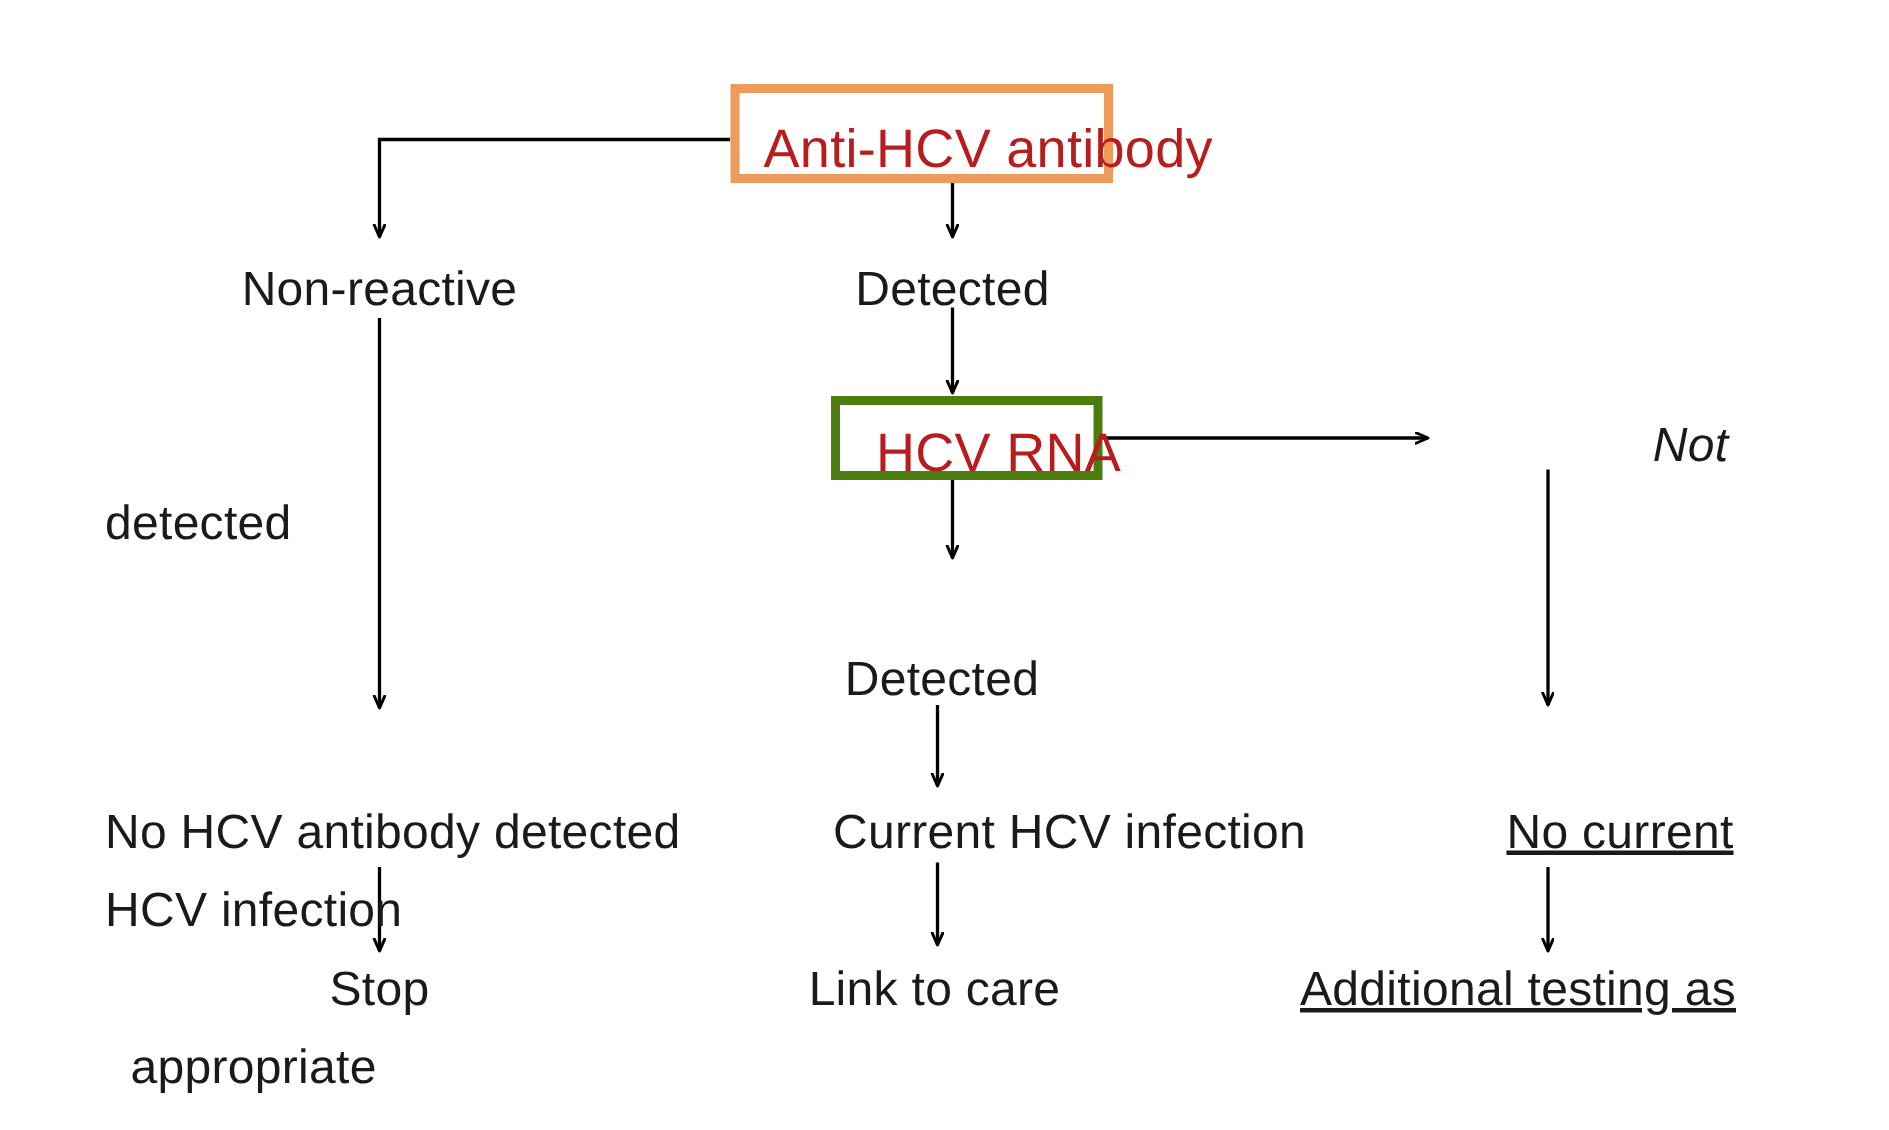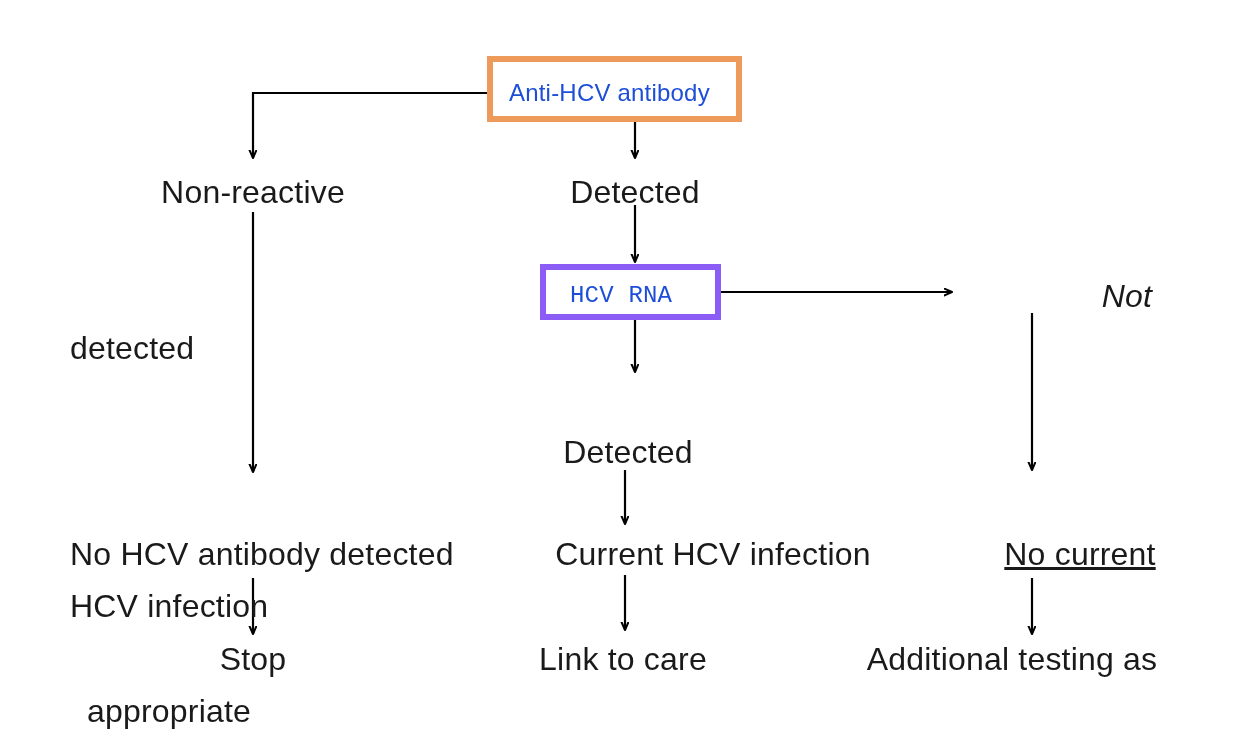--- a/index.html
+++ b/index.html
@@ -32,23 +32,23 @@
     position: absolute;
     box-sizing: border-box;
     background: #ffffff;
     display: flex;
     align-items: center;
     justify-content: center;
   }
   .box .box-text {
     position: absolute;
     white-space: nowrap;
-    font-size: 24px;
+    font-size: 36px;
     line-height: 1;
-    color: #1d4ed8;
+    color: #b91c1c;
     letter-spacing: 0.2px;
   }
   svg.edges {
     position: absolute;
     left: 0;
     top: 0;
     width: 1259px;
     height: 753px;
     pointer-events: none;
   }
@@ -89,21 +89,21 @@
 
     <line x1="253" y1="578" x2="253" y2="634" stroke-width="2.2" marker-end="url(#arrowhead)"></line>
 
     <line x1="1032" y1="578" x2="1032" y2="634" stroke-width="2.2" marker-end="url(#arrowhead)"></line>
   </svg>
 
   <div class="box" style="left:487px; top:56px; width:255px; height:66px; border:6px solid #ED9A5B;">
     <span class="box-text" style="left:16px; top:19px;">Anti-HCV antibody</span>
   </div>
 
-  <div class="box" style="left:540px; top:264px; width:181px; height:56px; border:6px solid #8b5cf6;font-family:Liberation Mono, monospace;">
+  <div class="box" style="left:554px; top:264px; width:181px; height:56px; border:6px solid #4d7c0f;">
     <span class="box-text" style="left:24px; top:14px;">HCV RNA</span>
   </div>
 
   <div class="node-label center" style="left:253px; top:176px;">Non-reactive</div>
 
   <div class="node-label center" style="left:635px; top:176px;">Detected</div>
 
   <div class="node-label" style="left:70px; top:332px;">detected</div>
 
   <div class="node-label center" style="left:1127px; top:280px;font-style:italic;">Not</div>
@@ -117,15 +117,15 @@
   <div class="node-label center" style="left:253px; top:643px;">Stop</div>
 
   <div class="node-label" style="left:87px; top:695px;">appropriate</div>
 
   <div class="node-label center" style="left:623px; top:643px;">Link to care</div>
 
   <div class="node-label center" style="left:713px; top:538px;">Current HCV infection</div>
 
   <div class="node-label center" style="left:1080px; top:538px;text-decoration:underline;">No current</div>
 
-  <div class="node-label center" style="left:1012px; top:643px;">Additional testing as</div>
+  <div class="node-label center" style="left:1012px; top:643px;text-decoration:underline;">Additional testing as</div>
 
 </div>
 
 </body></html>

